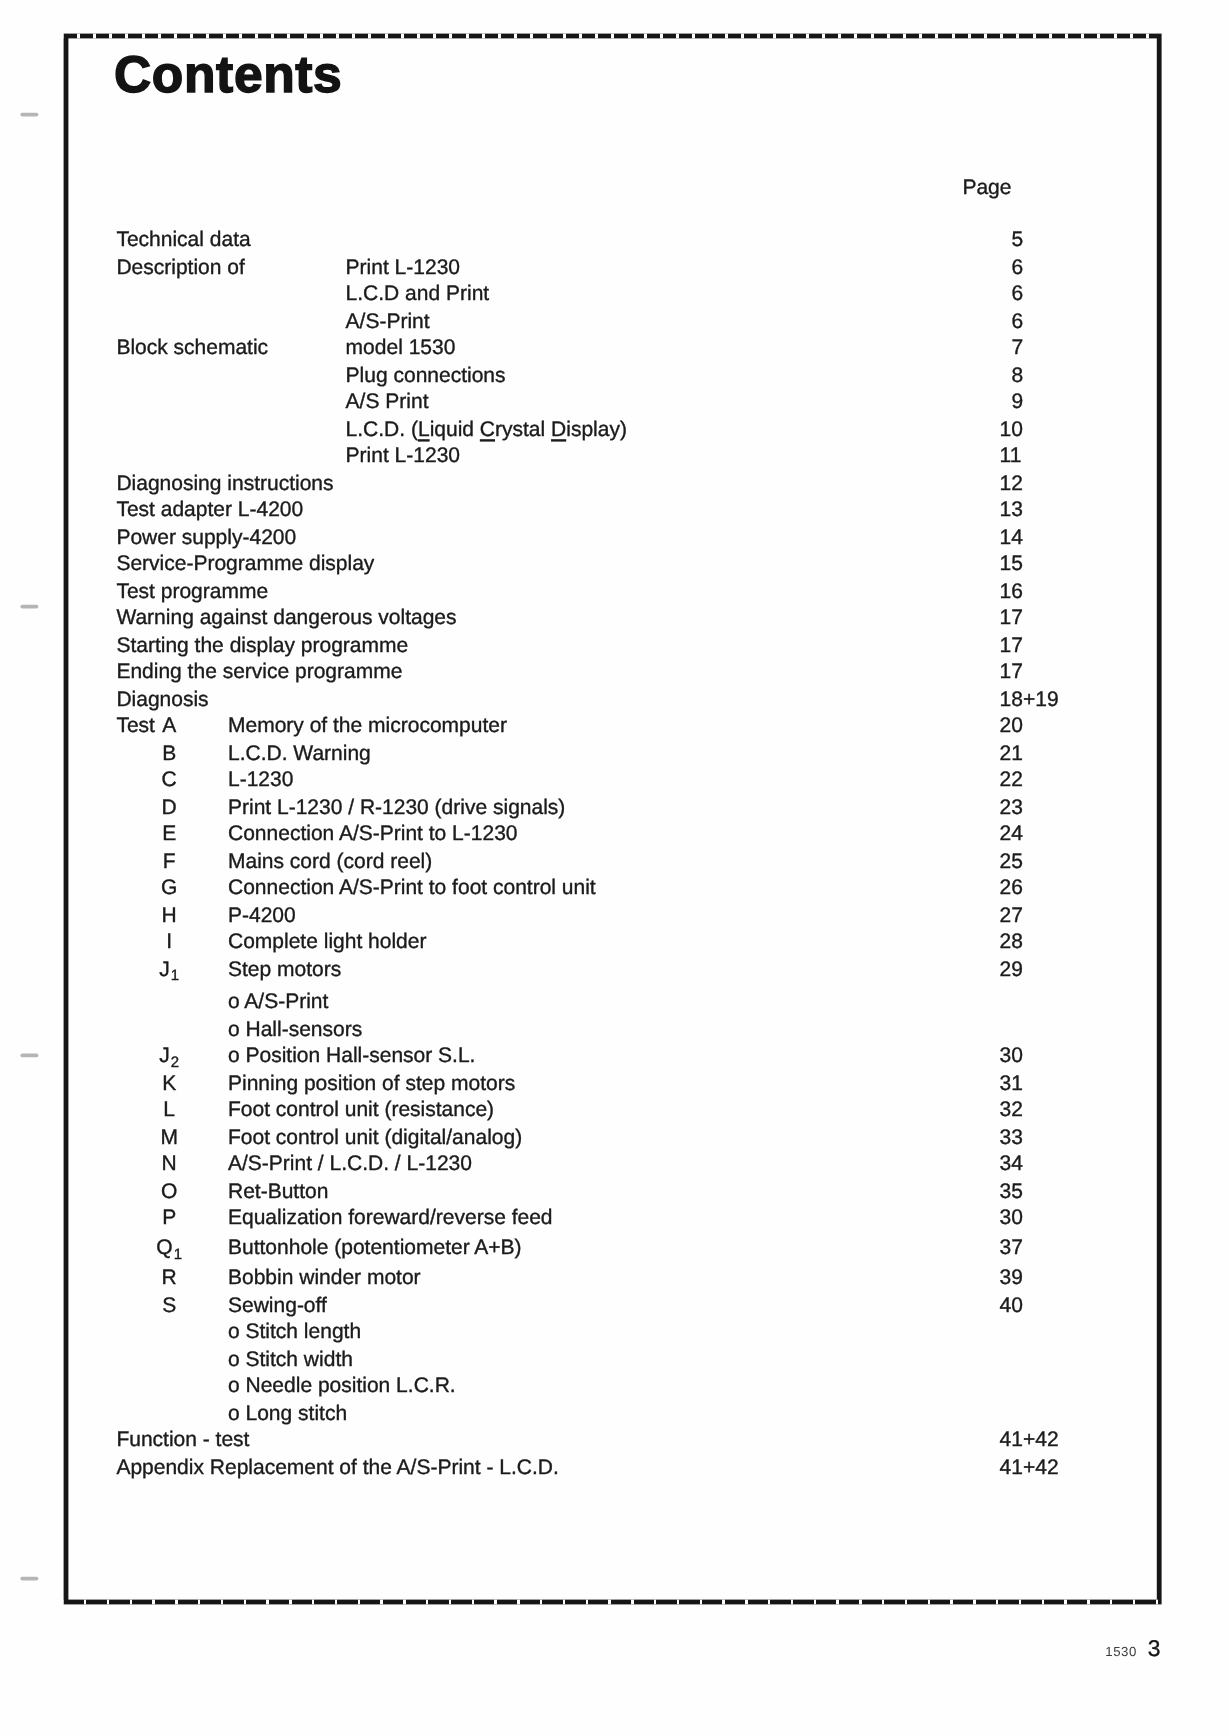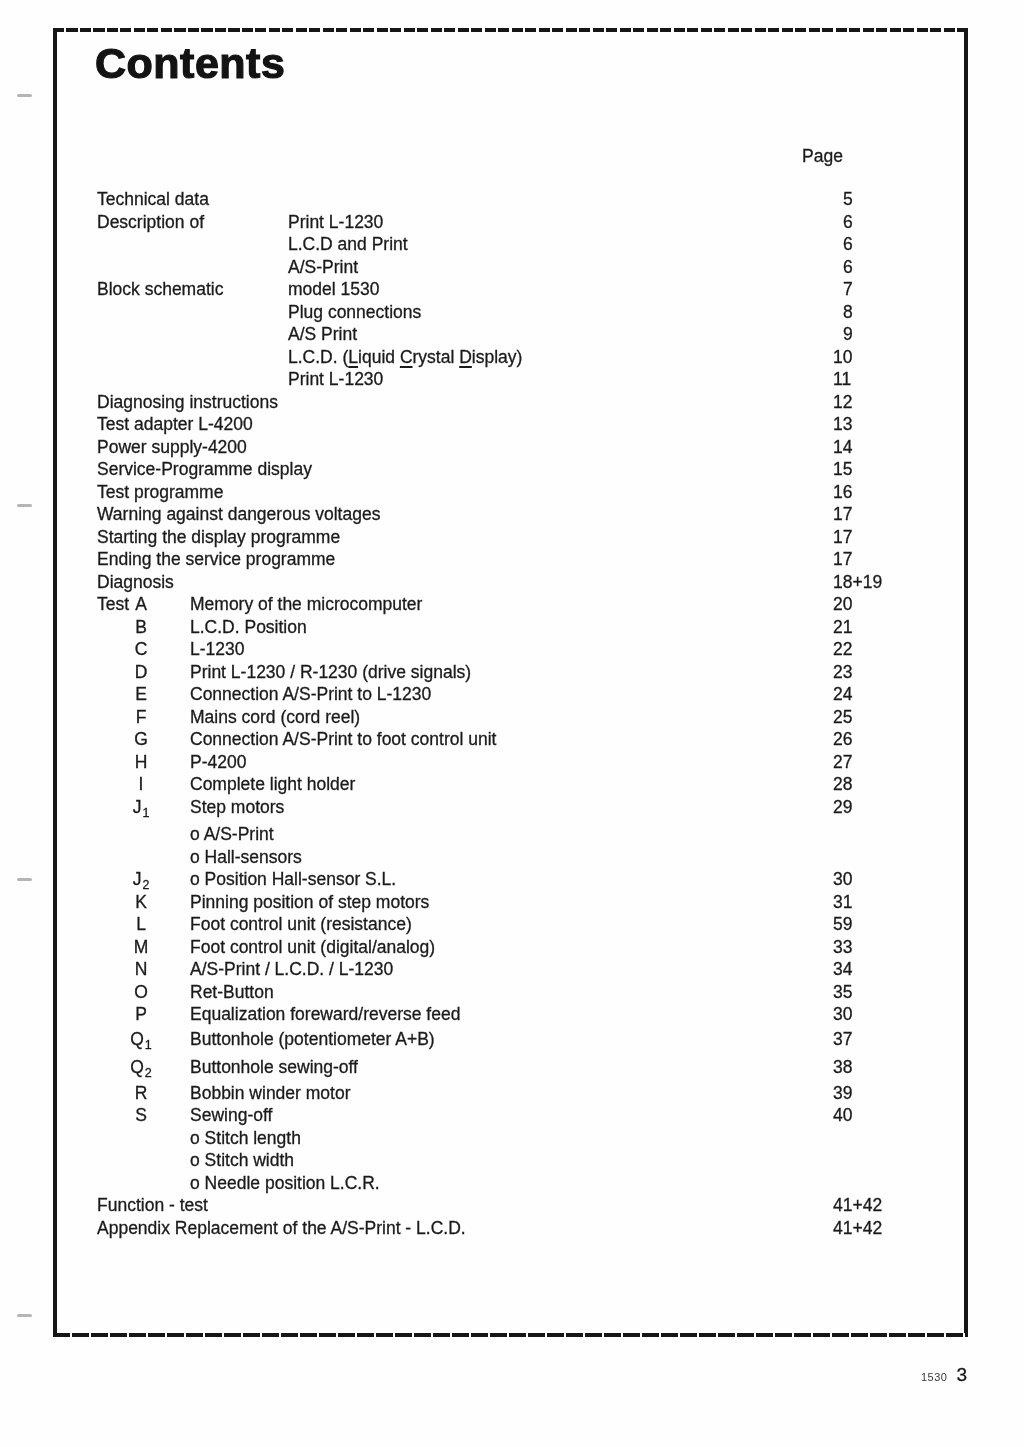--- a/index.html
+++ b/index.html
@@ -166,21 +166,21 @@
         <span class="c-pg">18+19</span>
       </div>
       <div class="row">
         <span class="c-label">Test</span>
         <span class="c-letter">A</span>
         <span class="c-desc">Memory of the microcomputer</span>
         <span class="c-pg">20</span>
       </div>
       <div class="row">
         <span class="c-letter">B</span>
-        <span class="c-desc">L.C.D. Position</span>
+        <span class="c-desc">L.C.D. Warning</span>
         <span class="c-pg">21</span>
       </div>
       <div class="row">
         <span class="c-letter">C</span>
         <span class="c-desc">L-1230</span>
         <span class="c-pg">22</span>
       </div>
       <div class="row">
         <span class="c-letter">D</span>
         <span class="c-desc">Print L-1230 / R-1230 (drive signals)</span>
@@ -228,21 +228,21 @@
         <span class="c-pg">30</span>
       </div>
       <div class="row">
         <span class="c-letter">K</span>
         <span class="c-desc">Pinning position of step motors</span>
         <span class="c-pg">31</span>
       </div>
       <div class="row">
         <span class="c-letter">L</span>
         <span class="c-desc">Foot control unit (resistance)</span>
-        <span class="c-pg">59</span>
+        <span class="c-pg">32</span>
       </div>
       <div class="row">
         <span class="c-letter">M</span>
         <span class="c-desc">Foot control unit (digital/analog)</span>
         <span class="c-pg">33</span>
       </div>
       <div class="row">
         <span class="c-letter">N</span>
         <span class="c-desc">A/S-Print / L.C.D. / L-1230</span>
         <span class="c-pg">34</span>
@@ -255,45 +255,43 @@
       <div class="row">
         <span class="c-letter">P</span>
         <span class="c-desc">Equalization foreward/reverse feed</span>
         <span class="c-pg">30</span>
       </div>
       <div class="row" style="margin-top: 2px;">
         <span class="c-letter">Q<sub>1</sub></span>
         <span class="c-desc">Buttonhole (potentiometer A+B)</span>
         <span class="c-pg">37</span>
       </div>
-      <div class="row" style="margin-top: 6px;">
-        <span class="c-letter">Q<sub>2</sub></span>
-        <span class="c-desc">Buttonhole sewing-off</span>
-        <span class="c-pg">38</span>
-      </div>
       <div class="row" style="margin-top: 3px;">
         <span class="c-letter">R</span>
         <span class="c-desc">Bobbin winder motor</span>
         <span class="c-pg">39</span>
       </div>
       <div class="row">
         <span class="c-letter">S</span>
         <span class="c-desc">Sewing-off</span>
         <span class="c-pg">40</span>
       </div>
       <div class="row">
         <span class="c-desc">o Stitch length</span>
       </div>
       <div class="row">
         <span class="c-desc">o Stitch width</span>
       </div>
       <div class="row">
         <span class="c-desc">o Needle position L.C.R.</span>
       </div>
       <div class="row">
+        <span class="c-desc">o Long stitch</span>
+      </div>
+      <div class="row">
         <span class="c-label">Function - test</span>
         <span class="c-pg">41+42</span>
       </div>
       <div class="row">
         <span class="c-label">Appendix Replacement of the A/S-Print - L.C.D.</span>
         <span class="c-pg">41+42</span>
       </div>
     </div>
 
   <div class="footer">

